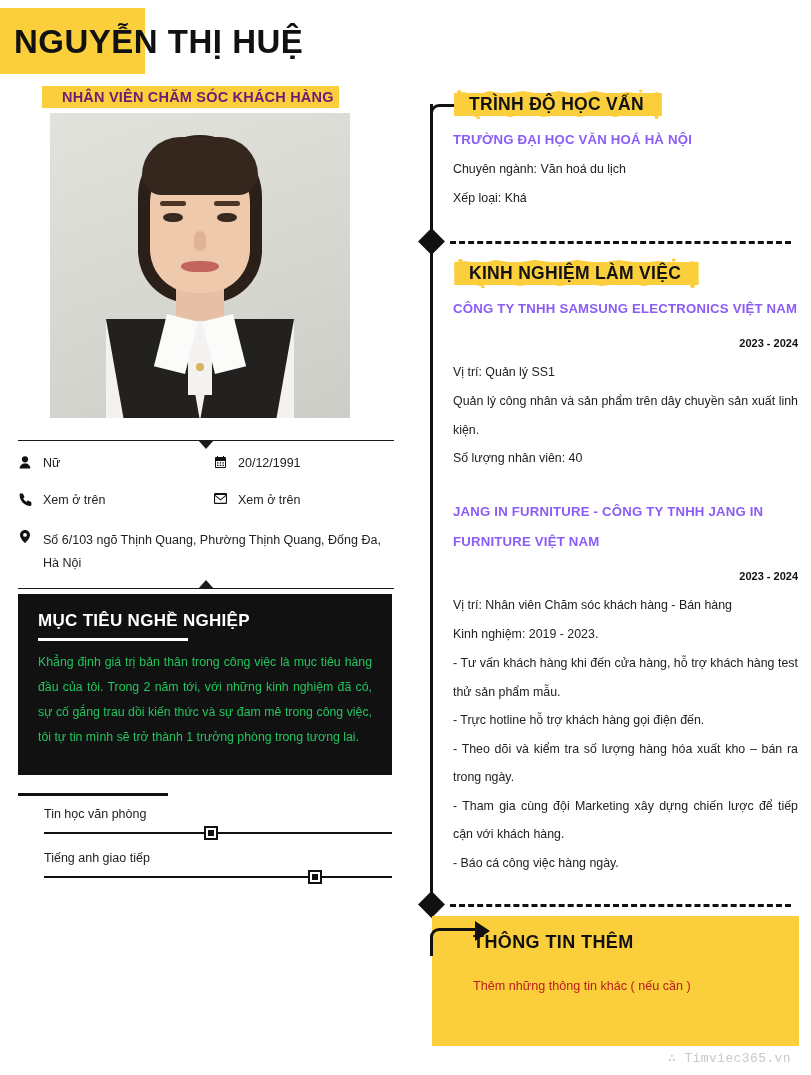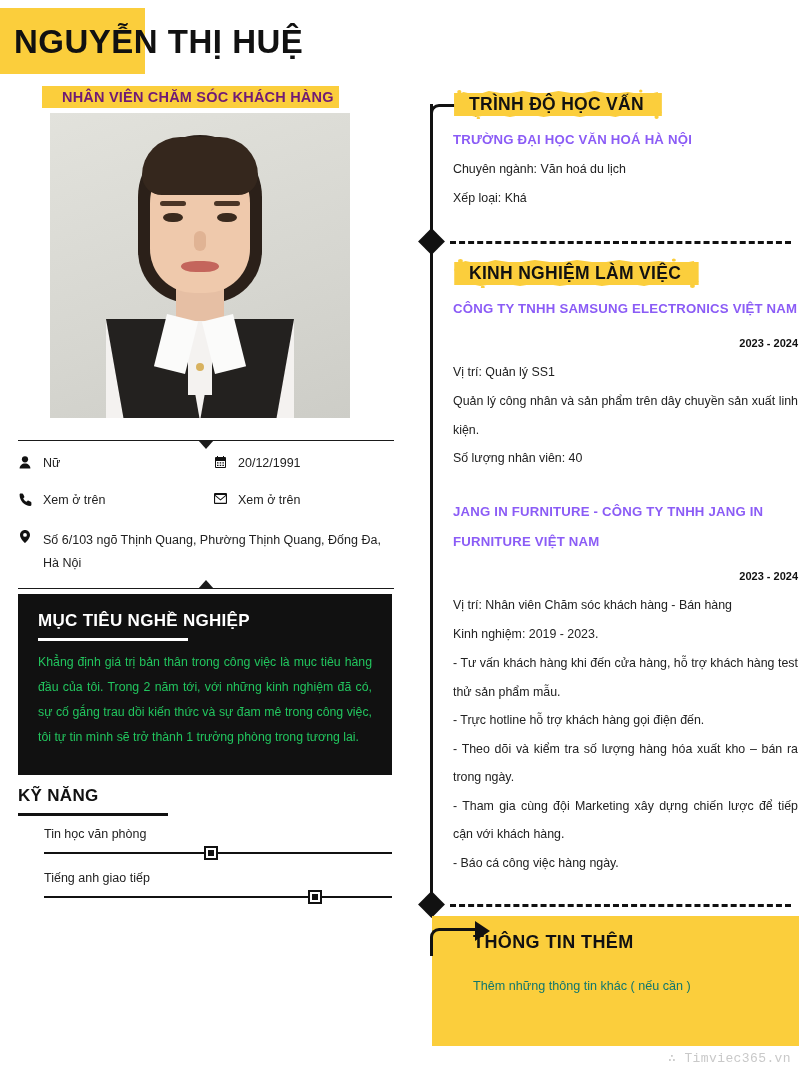--- a/index.html
+++ b/index.html
@@ -176,21 +176,21 @@
   }
   .job-gap { height:18px; }
   .body-text { font-size:12.4px; line-height:28.5px; color:#222; text-align:justify; }
 
   
   #extra-yellow {
     position:absolute; left:20px; top:916px; width:367px; height:130px;
     background:var(--yellow);
   }
   #extra-title { font-size:18px; font-weight:bold; letter-spacing:0.4px; color:#111; }
-  #extra-text { font-size:12.6px; color:#0f766e; margin-top:24px; line-height:18px; }
+  #extra-text { font-size:12.6px; color:#b91c1c; margin-top:24px; line-height:18px; }
 
   
   #footer-watermark {
     position:absolute; right:20px; bottom:9px;
     font-family:"Liberation Mono", monospace; font-size:13px;
     color:#c9c9c9; letter-spacing:0.4px;
   }
   :root { --yellow:#FBCE3C; }
 </style>
 </head>
@@ -286,21 +286,20 @@
     </div>
   </div>
 
   <div id="objective-card">
     <div id="objective-title">MỤC TIÊU NGHỀ NGHIỆP</div>
     <div id="objective-underline"></div>
     <div id="objective-text">Khẳng định giá trị bản thân trong công việc là mục tiêu hàng đầu của tôi. Trong 2 năm tới, với những kinh nghiệm đã có, sự cố gắng trau dồi kiến thức và sự đam mê trong công việc, tôi tự tin mình sẽ trở thành 1 trưởng phòng trong tương lai.</div>
   </div>
 
   <div id="skills-block">
-    <div class="sec-title">KỸ NĂNG</div>
     <div class="sec-underline"></div>
 
     <div class="skill">
       <div class="skill-name">Tin học văn phòng</div>
       <div class="skill-bar">
         <span class="track"></span>
         <span class="knob" id="knob0" style="left: 48%;">
             <i></i>
           </span>
       </div>

